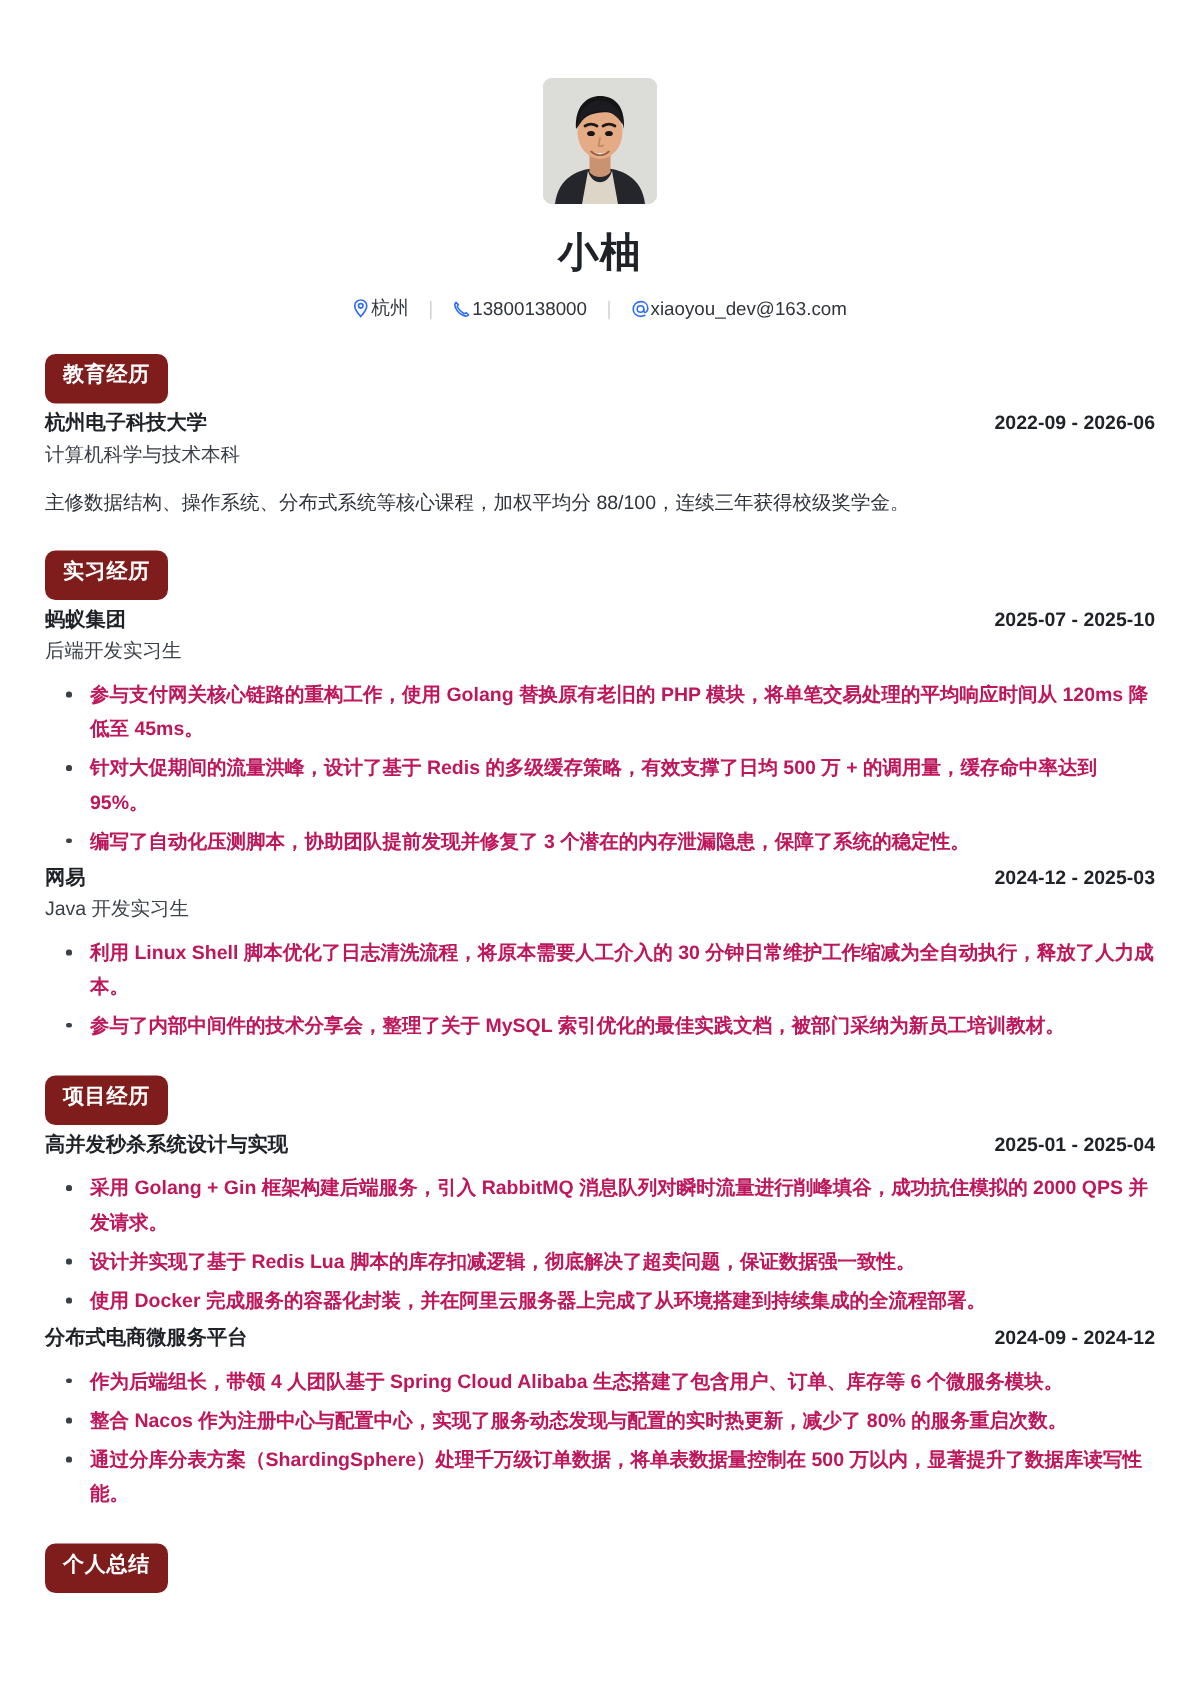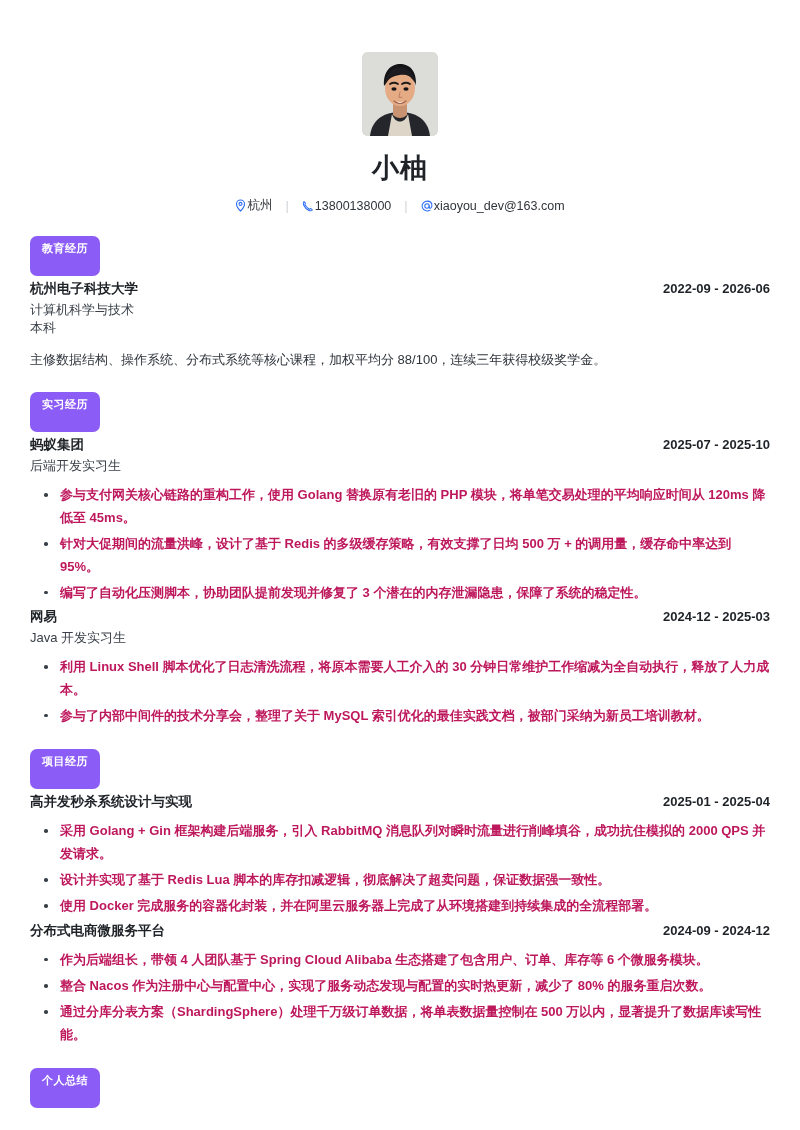--- a/index.html
+++ b/index.html
@@ -51,42 +51,41 @@
     margin: 0 13px;
     font-size: 13px;
   }
   .cicon { color: #2d6df6; display: inline-flex; align-items: center; }
   .cicon svg { display: block; }
 
   
   .section { margin-top: 22px; }
   .badge {
     display: inline-block;
-    background: #8b5cf6;
+    background: #7f1d1d;
     color: #ffffff;
-    font-size: 11px;
+    font-size: 14px;
     font-weight: 700;
-    padding: 5px 12px 20px 12px;
+    padding: 5px 12px 10px 12px;
     border-radius: 7px;
     letter-spacing: .5px;
   }
 
   .entry { margin-top: 4px; }
   .entry-head {
     display: flex;
     justify-content: space-between;
     align-items: baseline;
   }
   .org { font-size: 13.5px; font-weight: 700; color: #1f2328; }
   .date { font-size: 13px; font-weight: 700; color: #1f2328; white-space: nowrap; }
   .entry-sub {
     display: flex;
     align-items: baseline;
     margin-top: 3px;
-    flex-direction: column;
   }
   .role { font-size: 13px; color: #3a4048; }
   .degree { font-size: 13px; color: #3a4048; white-space: nowrap; }
 
   .desc {
     font-size: 13px;
     line-height: 1.65;
     color: #2f343b;
     margin-top: 12px;
   }

